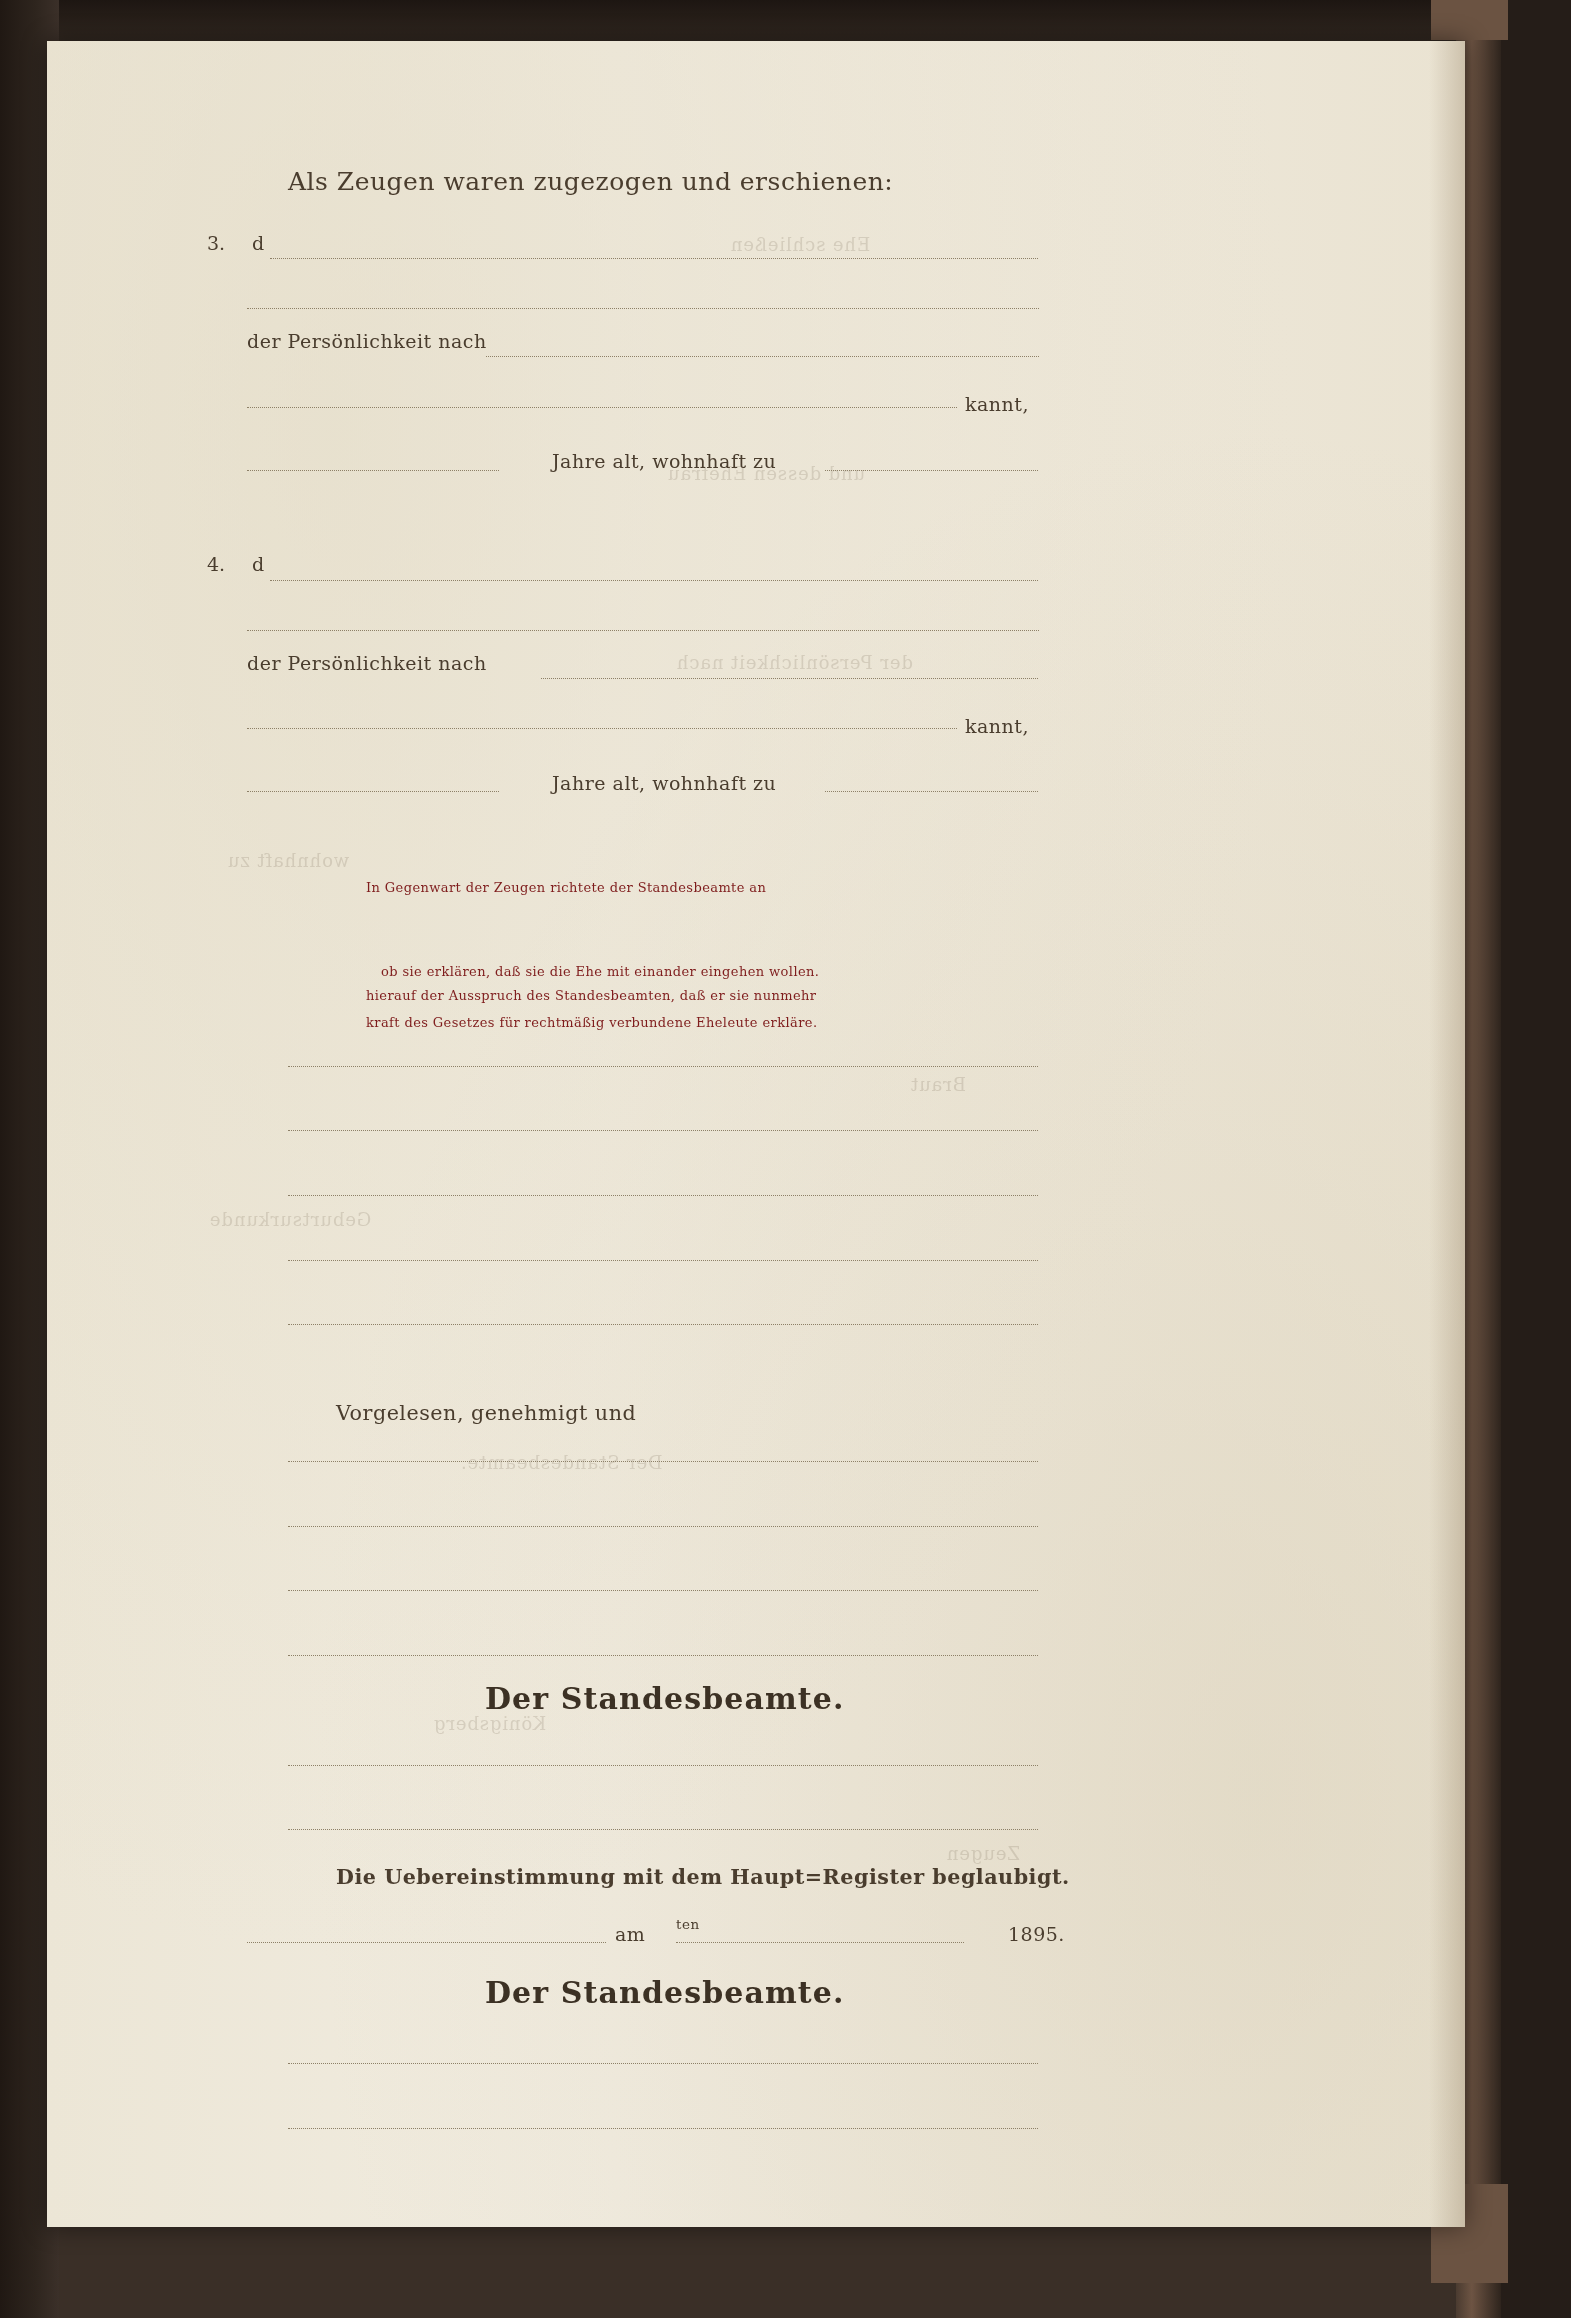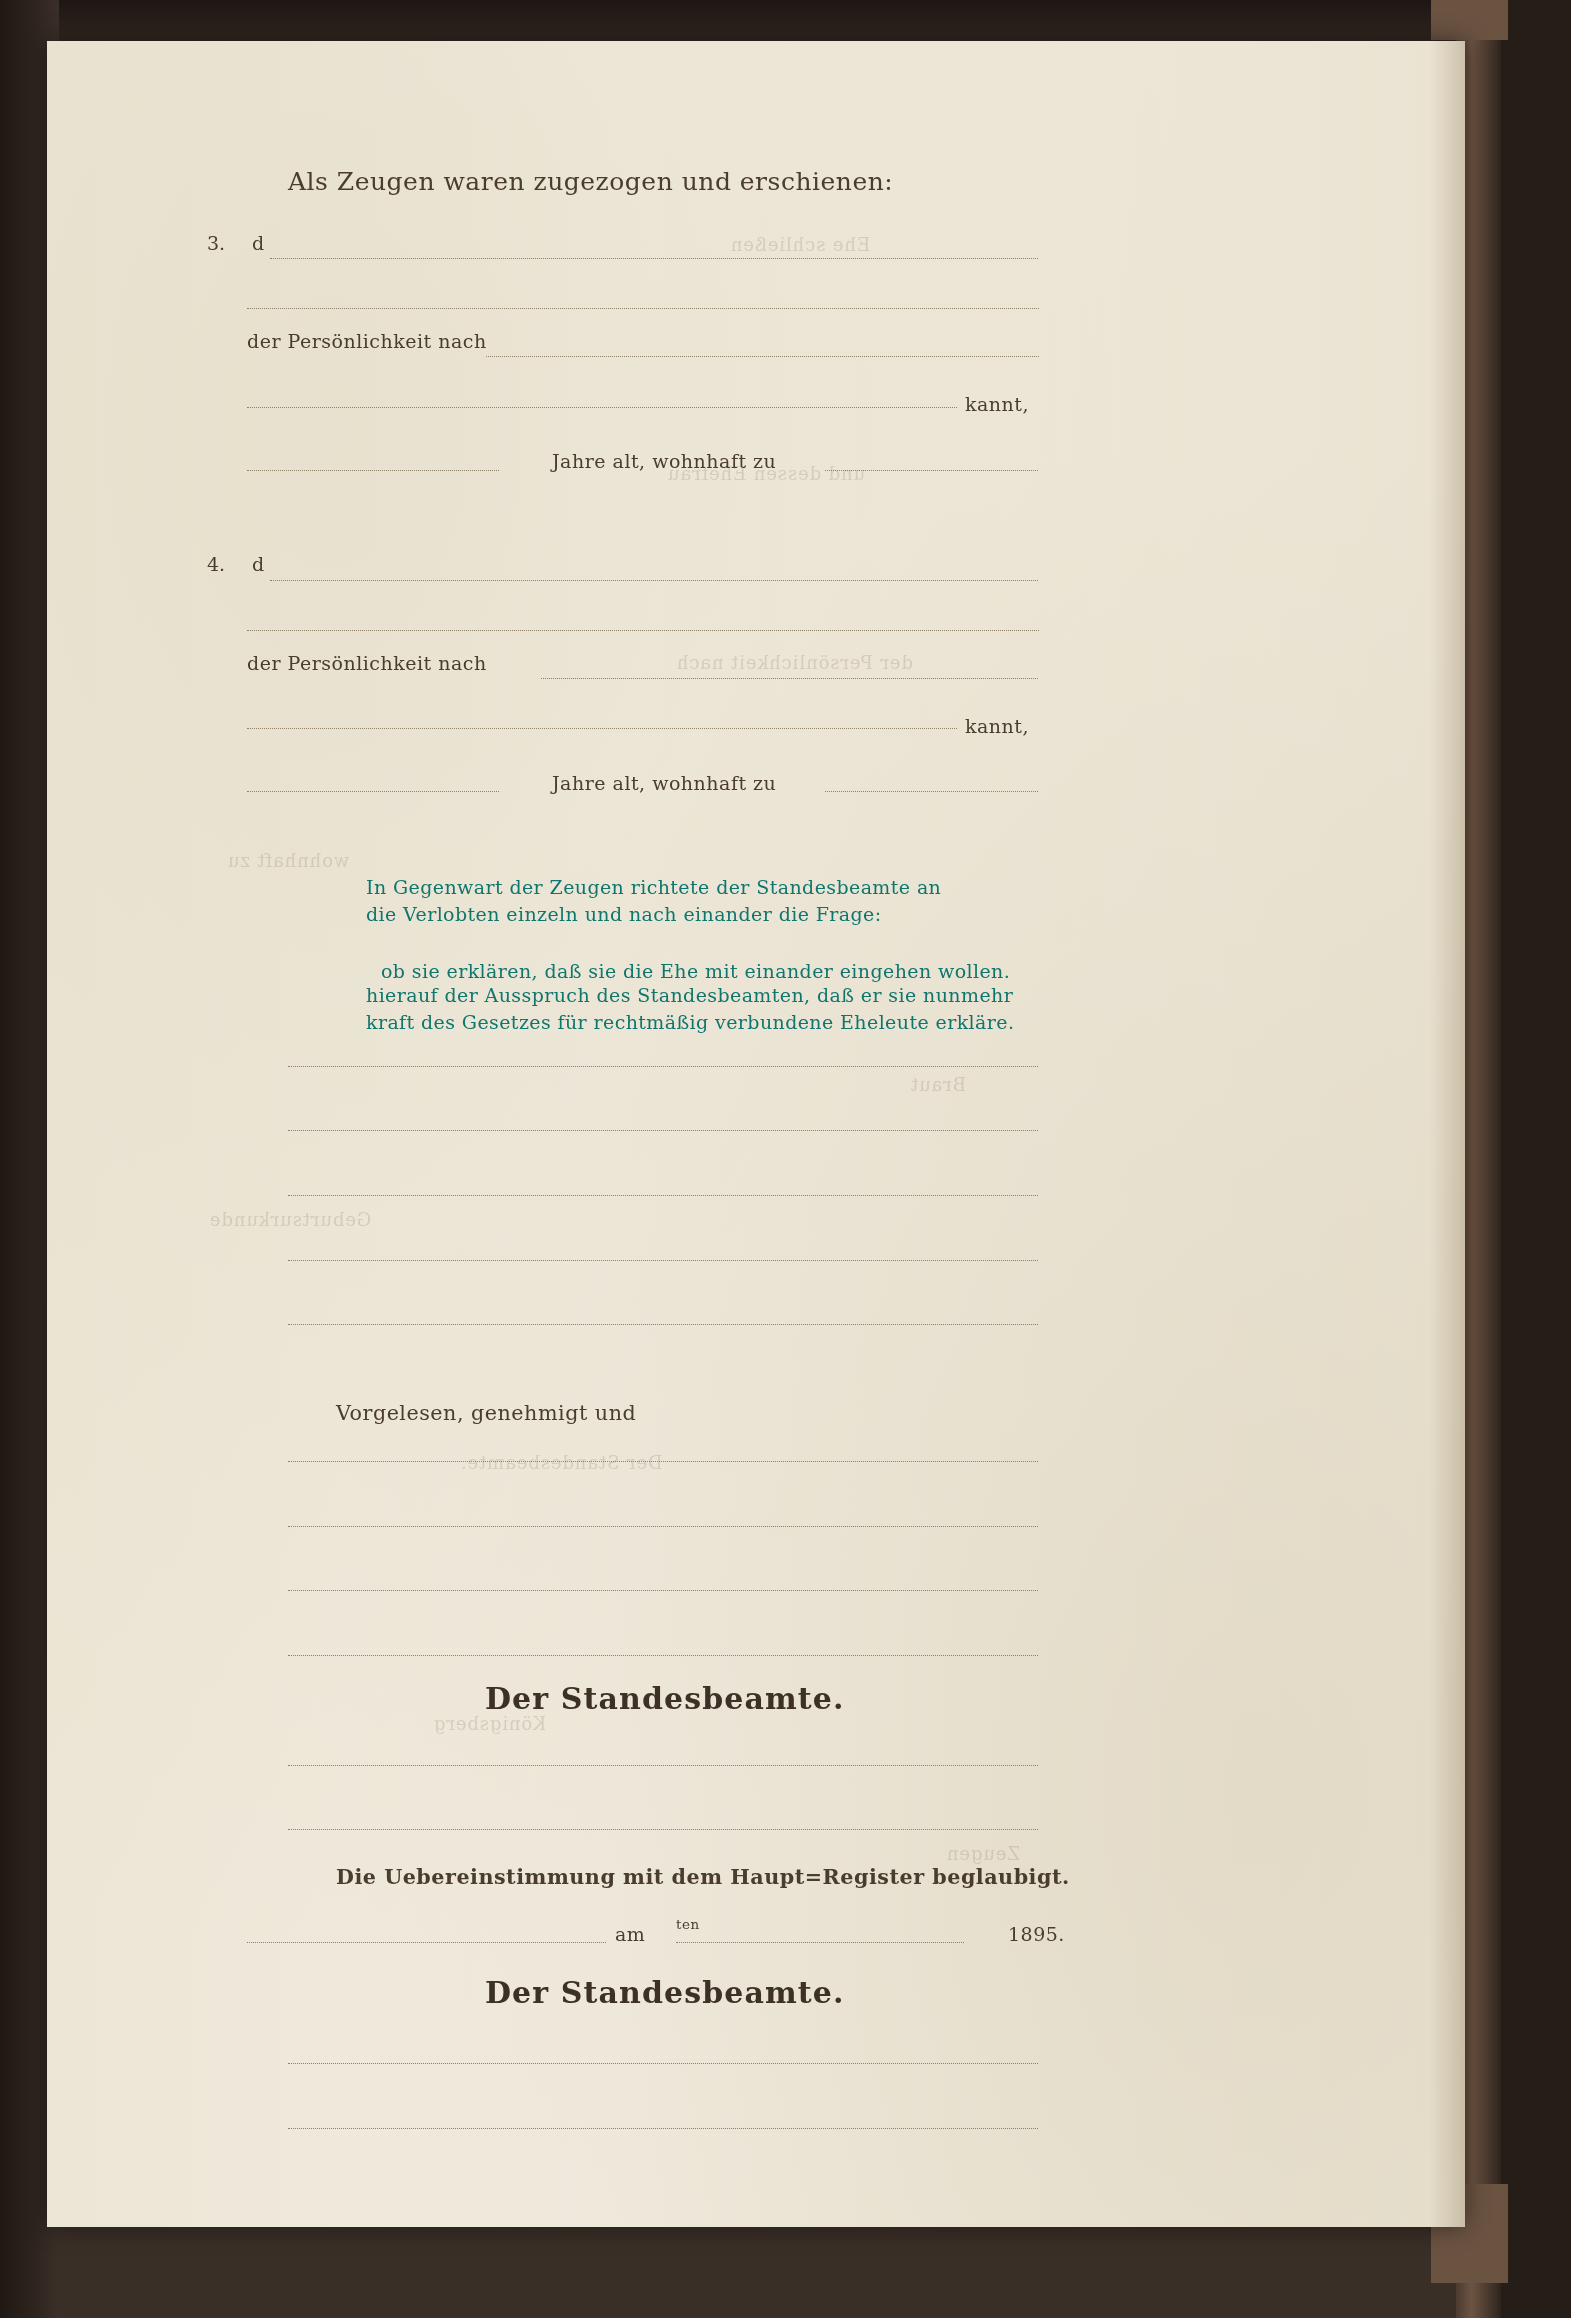--- a/index.html
+++ b/index.html
@@ -118,23 +118,23 @@
     color: #4a3d2e;
   }
   
   .rule {
     position: absolute;
     height: 0;
     border-bottom: 0.9px dotted #8d8067;
   }
   .para {
     position: absolute;
-    font-size: 19px;
+    font-size: 13px;
     line-height: 27px;
-    color: #0f766e;
+    color: #7f1d1d;
     letter-spacing: 0.4px;
     text-align: justify;
   }
   .heading {
     position: absolute;
     font-size: 30px;
     letter-spacing: 1.1px;
     color: #3c3124;
     font-weight: 600;
     white-space: nowrap;
@@ -218,21 +218,20 @@
       <div class="rule" style="left:494px; top:637px; width:497px;"></div>
 
       <div class="rule" style="left:200px; top:687px; width:710px;"></div>
       <div class="lbl fraktur" style="left:918px; top:674px;">kannt,</div>
 
       <div class="rule" style="left:200px; top:750px; width:252px;"></div>
       <div class="lbl fraktur" style="left:505px; top:731px;">Jahre alt, wohnhaft zu</div>
       <div class="rule" style="left:778px; top:750px; width:213px;"></div>
 
       <div class="para fraktur" style="left:319px; top:833px; width:670px;">In Gegenwart der Zeugen richtete der Standesbeamte an</div>
-      <div class="para fraktur" style="left:319px; top:860px; width:670px;">die Verlobten einzeln und nach einander die Frage:</div>
       <div class="para fraktur" style="left:334px; top:887px; width:670px;margin-top:30px;">ob sie erklären, daß sie die Ehe mit einander eingehen wollen.</div>
       <div class="para fraktur" style="left:319px; top:968px; width:683px;">kraft des Gesetzes für rechtmäßig verbundene Eheleute erkläre.</div>
       <div class="para fraktur" style="left:319px; top:941px; width:683px;">hierauf der Ausspruch des Standesbeamten, daß er sie nunmehr</div>
 
       <div class="rule" style="left:241px; top:1025px; width:750px;"></div>
       <div class="rule" style="left:241px; top:1089px; width:750px;"></div>
       <div class="rule" style="left:241px; top:1154px; width:750px;"></div>
       <div class="rule" style="left:241px; top:1219px; width:750px;"></div>
       <div class="rule" style="left:241px; top:1283px; width:750px;"></div>
 

